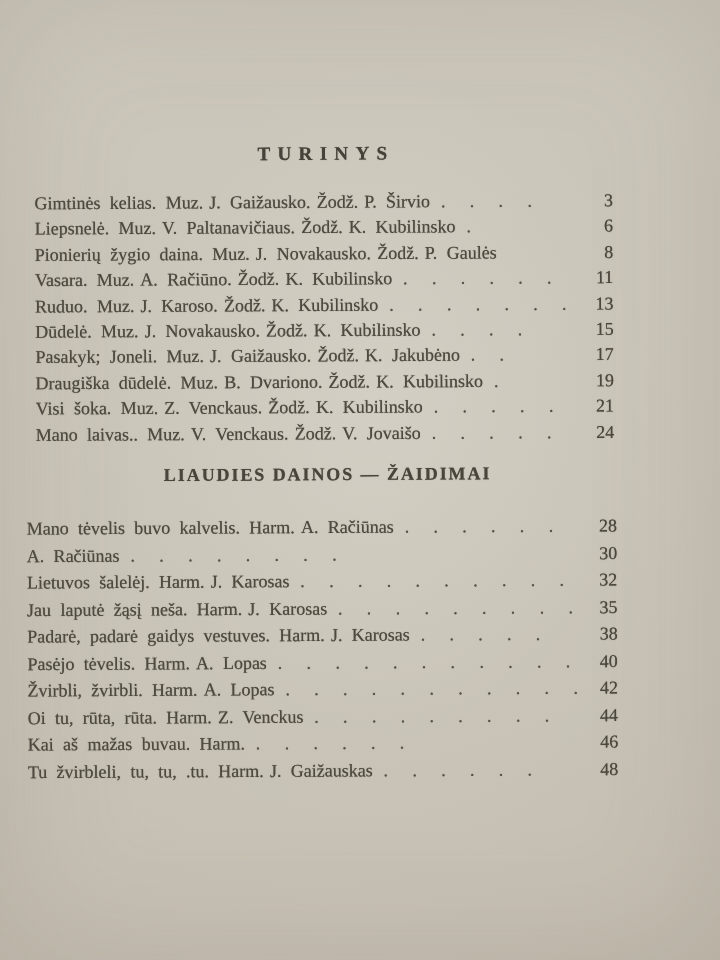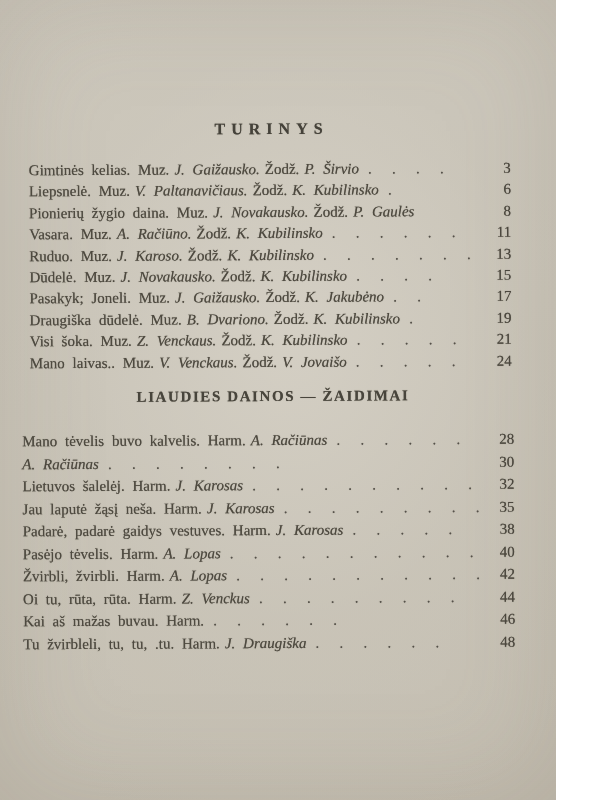--- a/index.html
+++ b/index.html
@@ -1,21 +1,21 @@
 <!DOCTYPE html>
 <html><head>
 <meta charset="utf-8">
 <style>
   html, body { margin: 0; padding: 0; }
   body {
     width: 600px; height: 800px; overflow: hidden;
     font-family: "Liberation Serif", "DejaVu Serif", serif;
   }
   .photo {
-    position: relative; width: 556px; height: 800px;
+    position: relative; width: 600px; height: 800px;
     background:
       radial-gradient(ellipse 420px 520px at 52% 42%, rgba(213,208,197,0.9) 0%, rgba(203,198,186,0.55) 55%, rgba(0,0,0,0) 100%),
       linear-gradient(168deg, #cdc8bd 0%, #c9c4b8 45%, #c3bdb0 100%);
     box-shadow: inset 0 0 110px rgba(115,106,90,0.18);
   }
   .page-content {
     position: absolute; inset: 0;
     transform: rotate(-0.3deg);
     color: #4e4a40;
     text-shadow: 0 0 0.7px rgba(84,79,68,0.85);
@@ -36,21 +36,21 @@
   .toc-1 { top: 159px; left: 30px; width: 482px; }
   .toc-2 { top: 429px; left: 22px; width: 492px; }
   .toc-row {
     display: flex; align-items: baseline;
     font-size: 15px; word-spacing: 4px; white-space: nowrap;
   }
   .toc-1 .toc-row { height: 21.4px; line-height: 21.4px; }
   .toc-2 .toc-row { height: 22.5px; line-height: 22.5px; }
   .seg { margin-right: 0.34em; }
   .seg:empty { display: none; margin: 0; }
-  .seg.it { font-style: italic; }
+  .seg.it { }
   .leader {
     flex: 1; overflow: hidden; white-space: nowrap;
     padding: 0 6px 0 4px;
     letter-spacing: 0.55em; word-spacing: 0;
     color: #55514a;
   }
   .page-num {
     min-width: 24px; text-align: right; flex: none;
     color: #4b473e;
   }
@@ -205,21 +205,21 @@
     <span class="page-num">44</span>
   </li>
         <li class="toc-row">
     <span class="seg">Kai aš mažas buvau. Harm.</span>
 
     <span class="leader">. . . . . .</span>
     <span class="page-num">46</span>
   </li>
         <li class="toc-row">
     <span class="seg">Tu žvirbleli, tu, tu, .tu. Harm.</span>
-    <span class="seg it">J. Draugiška</span>
+    <span class="seg it">J. Gaižauskas</span>
 
     <span class="leader">. . . . . .</span>
     <span class="page-num">48</span>
   </li>
       </ul>
 
   </div>
 </div>
 
 </body></html>

